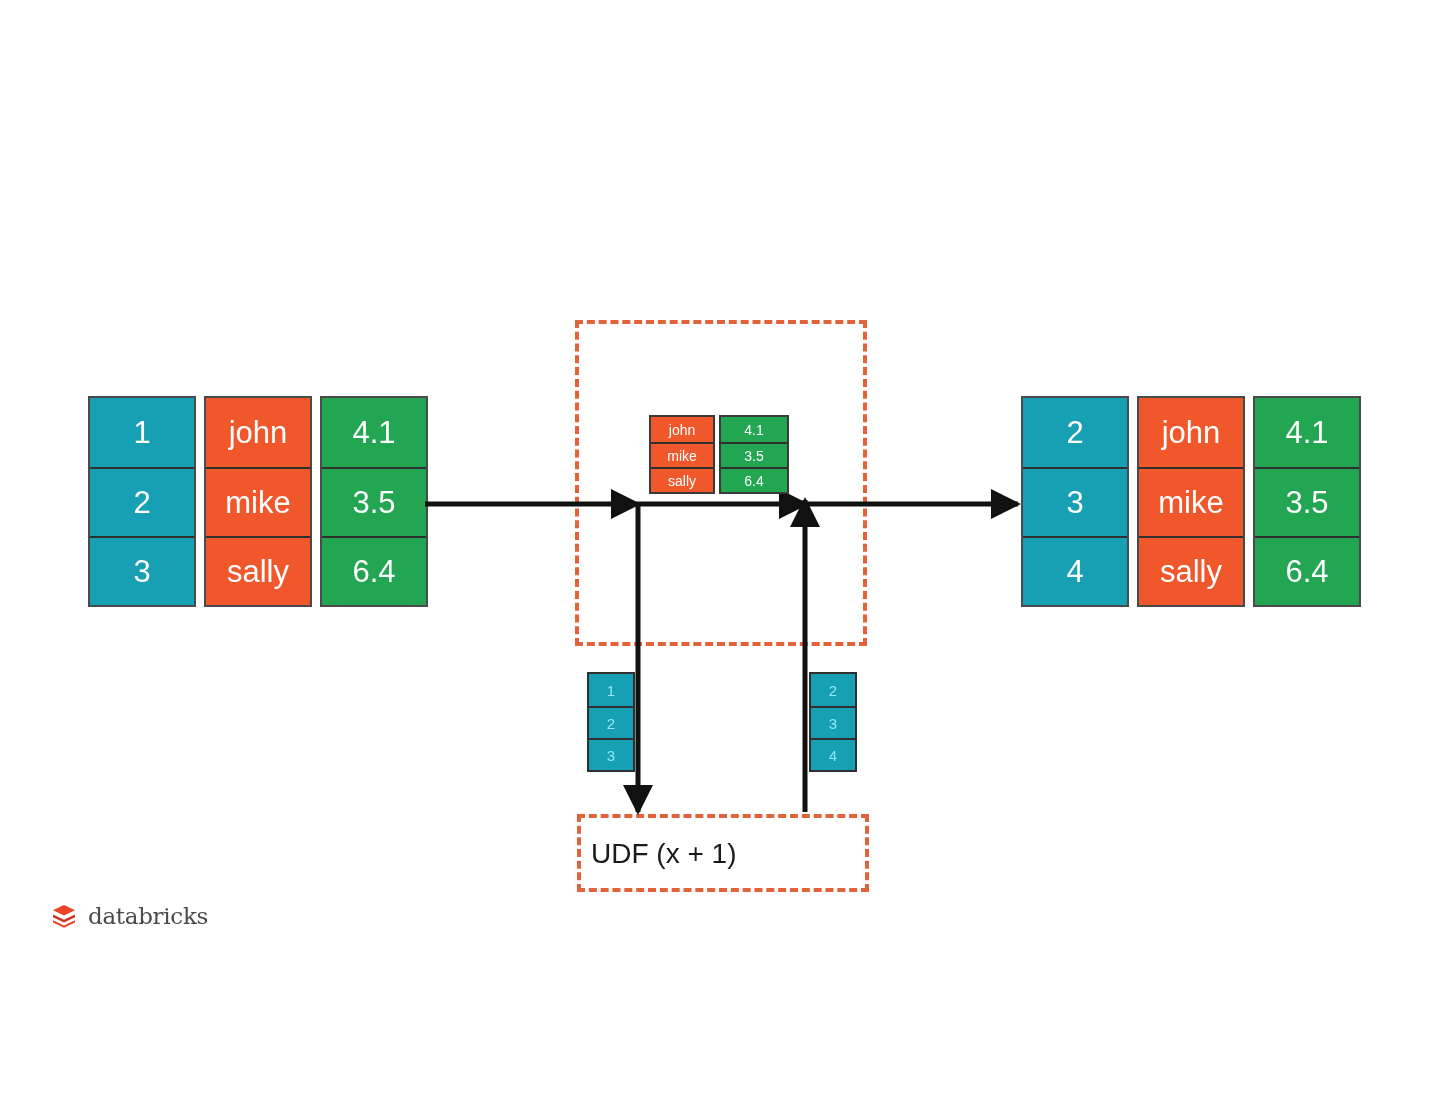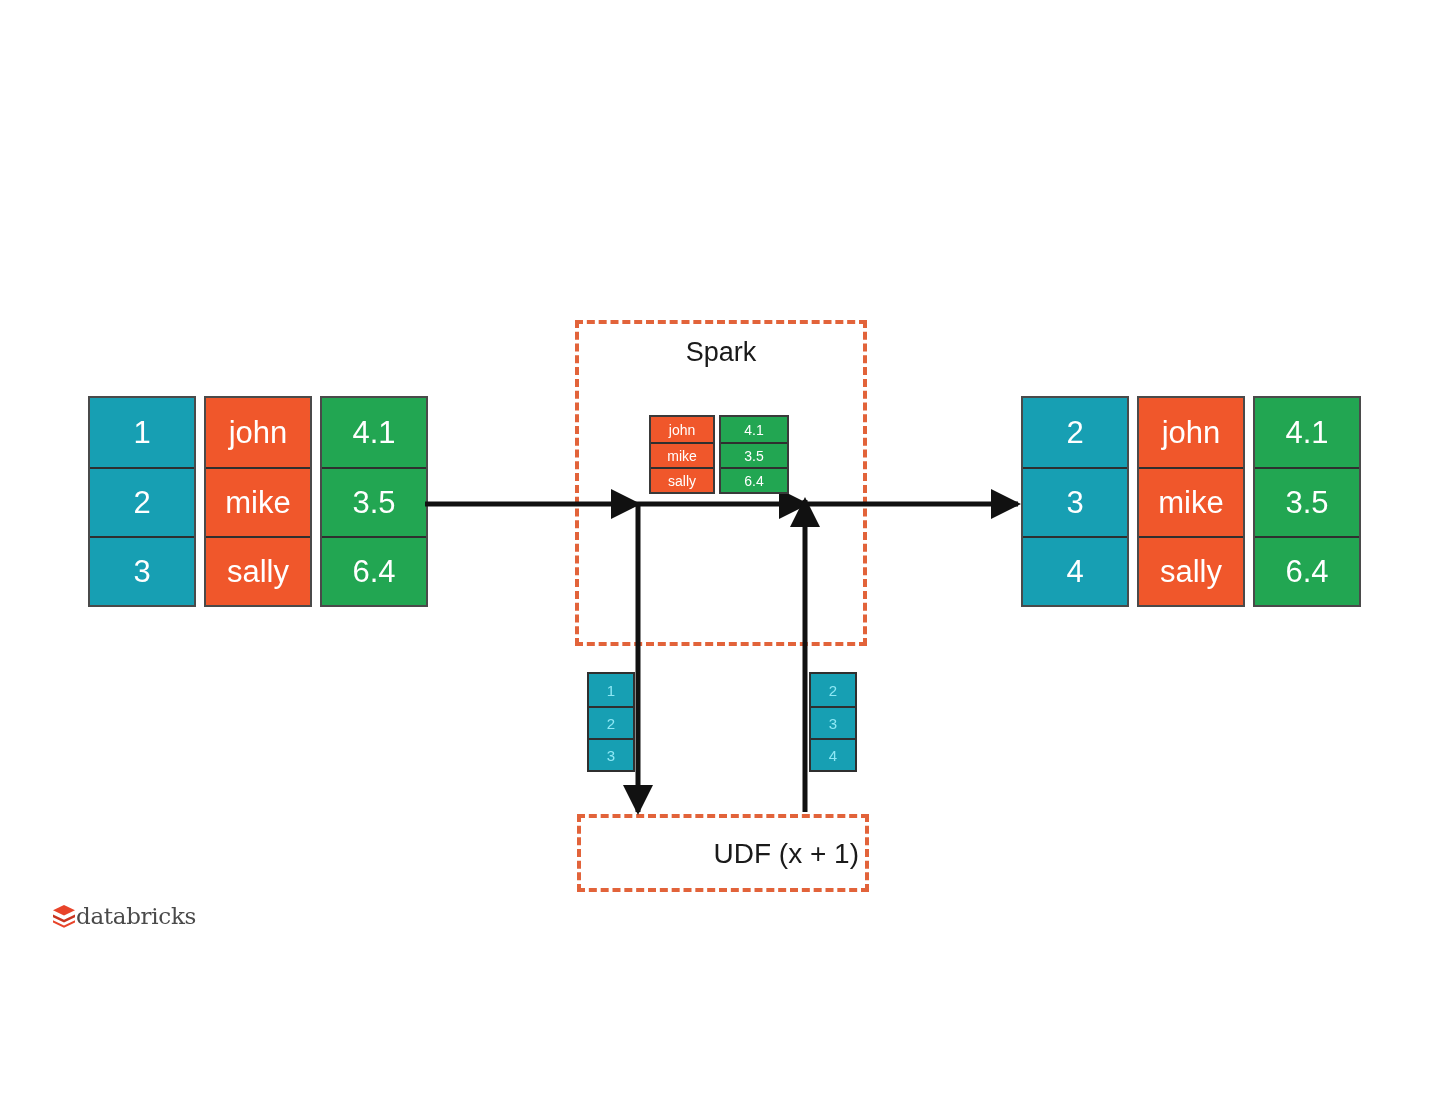--- a/index.html
+++ b/index.html
@@ -139,24 +139,24 @@
 
   
   #udf-box {
     left: 577px;
     top: 814px;
     width: 292px;
     height: 78px;
   }
   #udf-label {
     position: absolute;
-    left: 567px;
+    left: 591px;
     top: 838px;
     width: 292px;
-    text-align: right;
+    text-align: left;
     font-size: 28px;
     color: #1a1a1a;
   }
 
   
   #arrows {
     position: absolute;
     left: 0;
     top: 0;
     width: 1440px;
@@ -165,21 +165,21 @@
     z-index: 3;
   }
 
   
   #logo {
     position: absolute;
     left: 52px;
     top: 903px;
     display: flex;
     align-items: center;
-    gap: 0;
+    gap: 12px;
   }
   #logo-text {
     font-family: "DejaVu Serif", serif;
     font-size: 23px;
     color: #4a4a4a;
     letter-spacing: -0.3px;
   }
 </style>
 </head>
 <body>
@@ -217,21 +217,20 @@
       <div class="bigcell">sally</div>
     </div>
     <div class="bigcol col-grn">
       <div class="bigcell">4.1</div>
       <div class="bigcell">3.5</div>
       <div class="bigcell">6.4</div>
     </div>
   </div>
 
   <div id="spark-box" class="dashed-box"></div>
-  <div id="spark-label">Spark</div>
 
   <div id="mini-table">
     <div class="minicol m-orng">
       <div class="minicell">john</div>
       <div class="minicell">mike</div>
       <div class="minicell">sally</div>
     </div>
     <div class="minicol m-grn">
       <div class="minicell">4.1</div>
       <div class="minicell">3.5</div>

